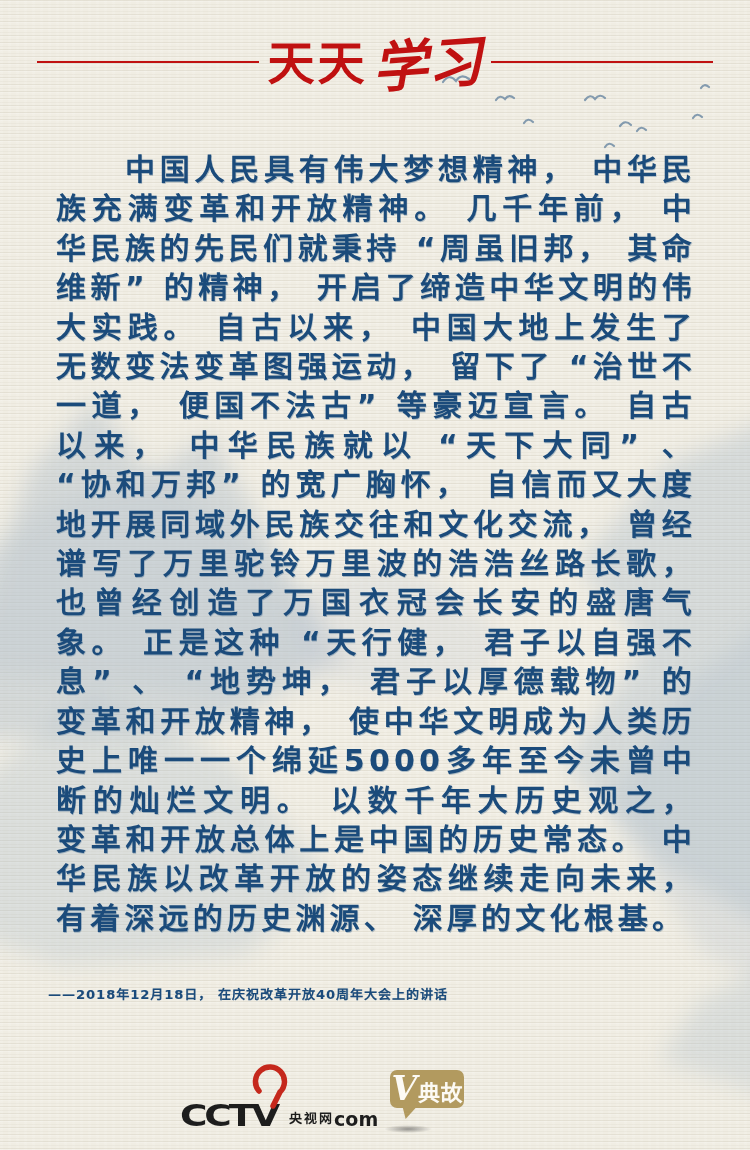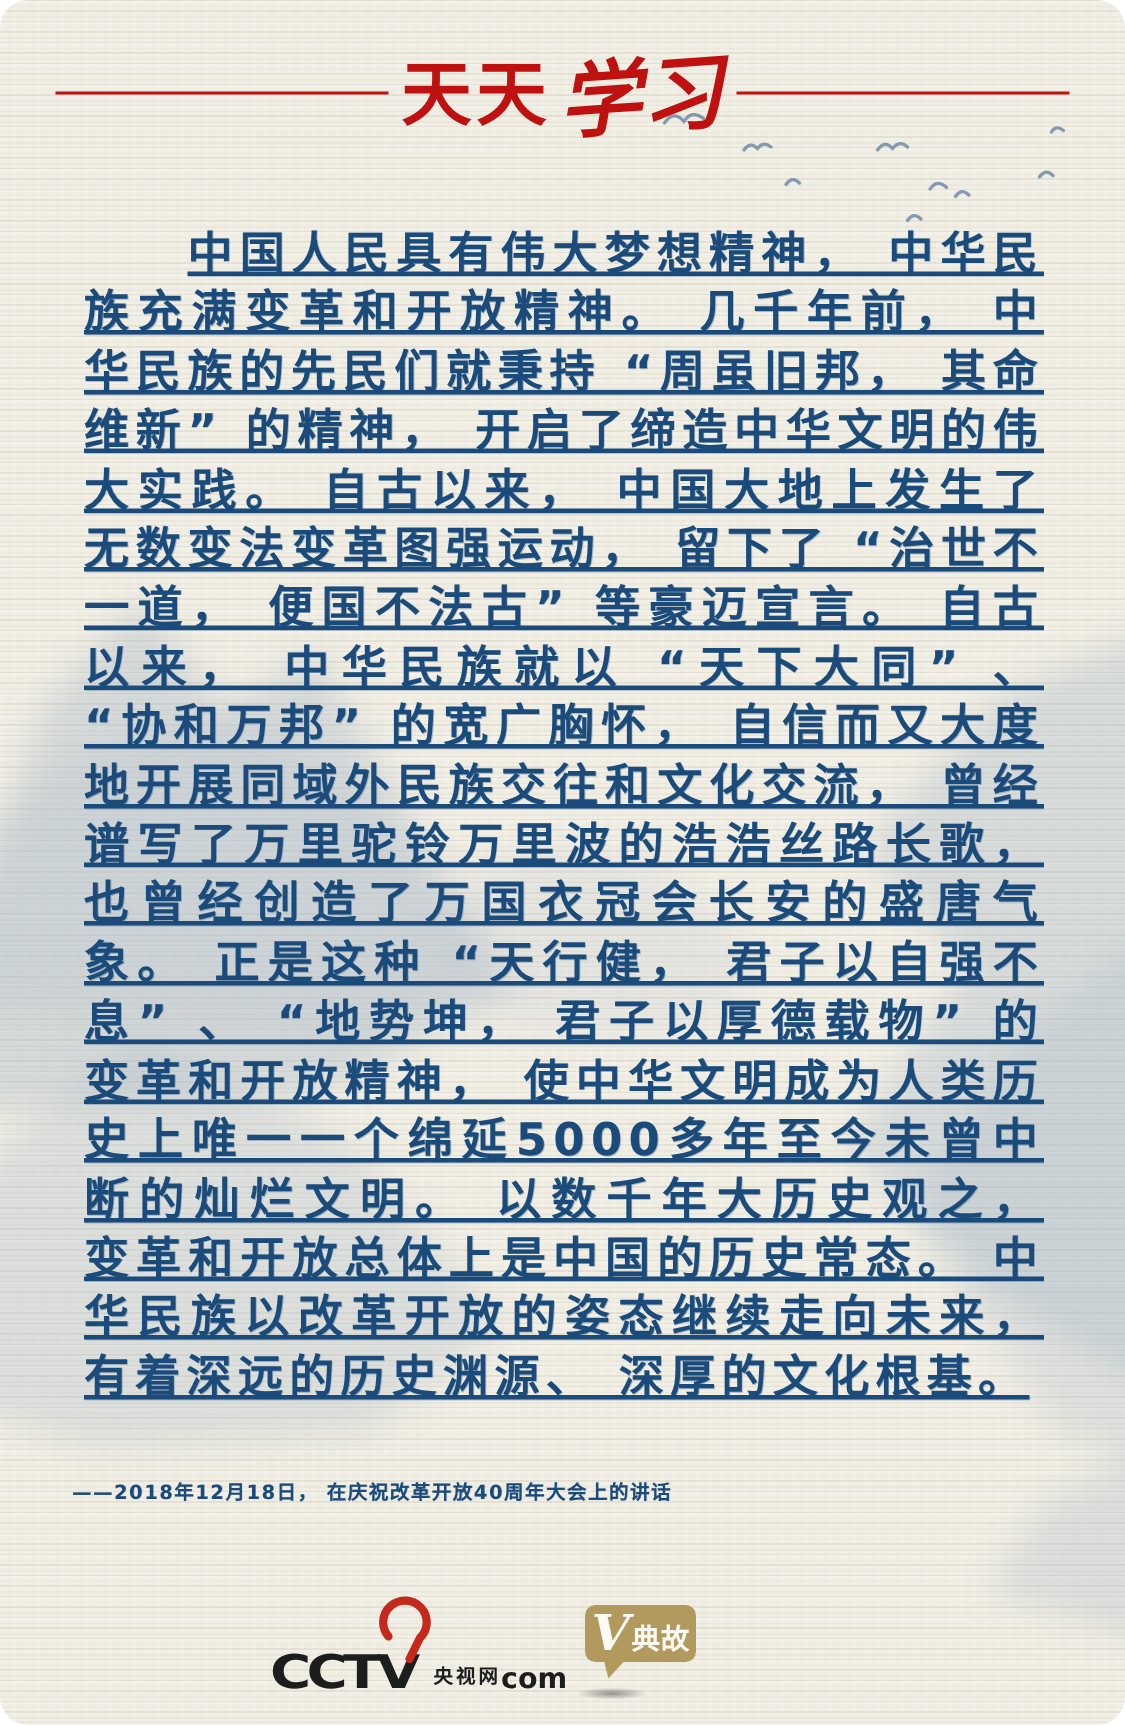--- a/index.html
+++ b/index.html
@@ -3,40 +3,39 @@
 <meta charset="utf-8">
 <style>
   html,body { margin:0; padding:0; background:#ffffff; }
   .page {
     position:relative; width:750px; height:1150px; overflow:hidden;
     background-color:var(--paper,#f0ede3);
     background-image:
       repeating-linear-gradient(180deg, rgba(198,192,174,0.30) 0 1px, rgba(255,255,255,0.18) 1px 2px, transparent 2px 4px, rgba(210,204,188,0.18) 4px 5px, transparent 5px 7px),
       repeating-linear-gradient(90deg, rgba(255,255,255,0.10) 0 3px, transparent 3px 8px);
     font-family:"DejaVu Sans", sans-serif;
-    border-radius:19px;
   }
   .bg-art { position:absolute; left:0; top:0; z-index:0; }
 
   
   .header { position:absolute; top:26px; left:0; width:750px; height:72px;
             display:flex; align-items:center; justify-content:center; z-index:2; }
   .rule { width:222px; height:2px; background:var(--accent-red,#c01111); }
   .title { display:flex; align-items:flex-end; margin:0 8px; color:var(--accent-red,#c01111); white-space:nowrap; }
   .title-regular { font-family:"DejaVu Serif", serif; font-size:47px; font-weight:900;
                    letter-spacing:3px; line-height:1; }
   .title-script  { font-family:"DejaVu Serif", serif; font-size:55px; font-weight:700; font-style:italic;
                    line-height:0.9; margin-left:5px; transform:rotate(-4deg) translateY(3px); }
 
   
   .quote {
     position:absolute; z-index:2; top:150px; left:56px; width:640px;
     font-size:30px; line-height:39.4px; letter-spacing:4.2px; font-weight:600;
     color:var(--ink-blue,#1b4b7b); text-align:justify; text-align-last:left;
-    text-indent:2.3em; text-shadow:0.6px 0.6px 0 rgba(27,75,123,0.30);text-decoration:underline;
+    text-indent:2.3em; text-shadow:0.6px 0.6px 0 rgba(27,75,123,0.30);
   }
 
   
   .attribution {
     position:absolute; z-index:2; top:984px; left:48px;
     font-size:13px; letter-spacing:1px; font-weight:700;
     color:var(--ink-blue,#1b4b7b); text-shadow:0.4px 0.4px 0 rgba(27,75,123,0.30);
   }
 
   
@@ -48,21 +47,21 @@
   .cctv-arc { position:absolute; left:70px; top:2px; }
   .cctv-col { display:flex; flex-direction:row; align-items:flex-start; margin-left:16px; }
   .cctv-site { font-size:13px; font-weight:700; letter-spacing:2px; color:var(--logo-black,#1d1d1d); line-height:1.1; }
   .cctv-com  { font-size:19px; font-weight:700; line-height:0.82; color:var(--logo-black,#1d1d1d); }
 
   .badge-wrap { position:relative; margin-top:8px; }
   .badge { position:relative; width:74px; height:38px; background:var(--gold,#b29a5f);
            border-radius:7px; display:flex; align-items:center; justify-content:center; color:#fcfaf4; }
   .badge-v { font-family:"DejaVu Serif", serif; font-size:33px; font-style:italic; font-weight:700;
              line-height:1; transform:translateY(-1px); }
-  .badge-label { font-size:19px; font-weight:700; letter-spacing:0.5px; margin-top:3px; margin-left:1px; }
+  .badge-label { font-size:22px; font-weight:700; letter-spacing:0.5px; margin-top:3px; margin-left:1px; }
   .badge-tail { position:absolute; left:11px; bottom:-11px; width:0; height:0;
                 border-left:6px solid transparent; border-right:9px solid transparent;
                 border-top:13px solid var(--gold,#b29a5f); transform:skewX(-12deg); }
   .badge-shadow { position:absolute; left:-6px; bottom:-25px; width:48px; height:8px; border-radius:50%;
                   background:radial-gradient(ellipse at center, rgba(70,70,70,0.55) 0%, rgba(70,70,70,0) 70%); }
 </style>
 </head>
 <body>
 
 <div class="page">

